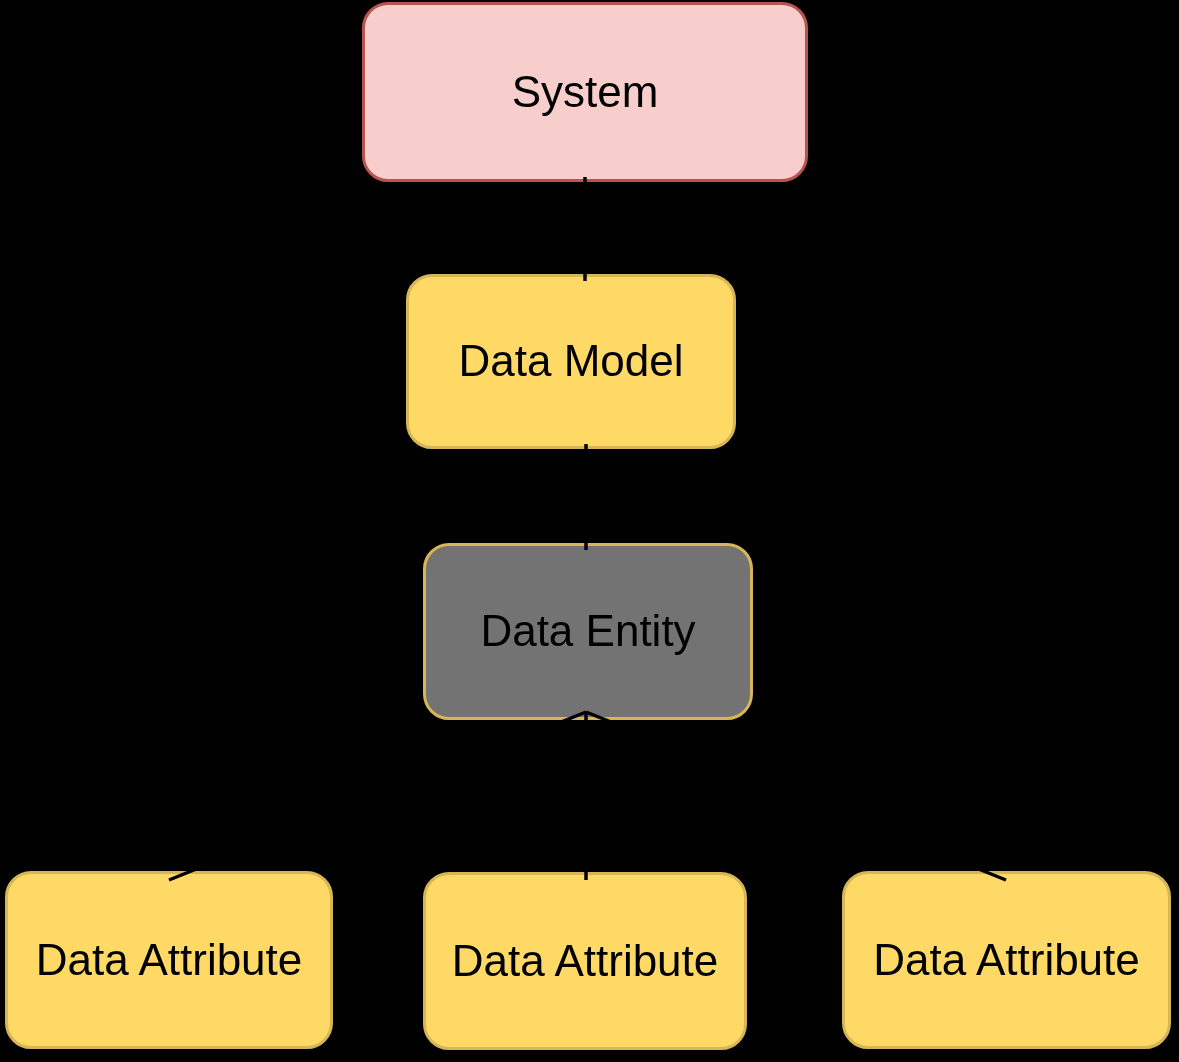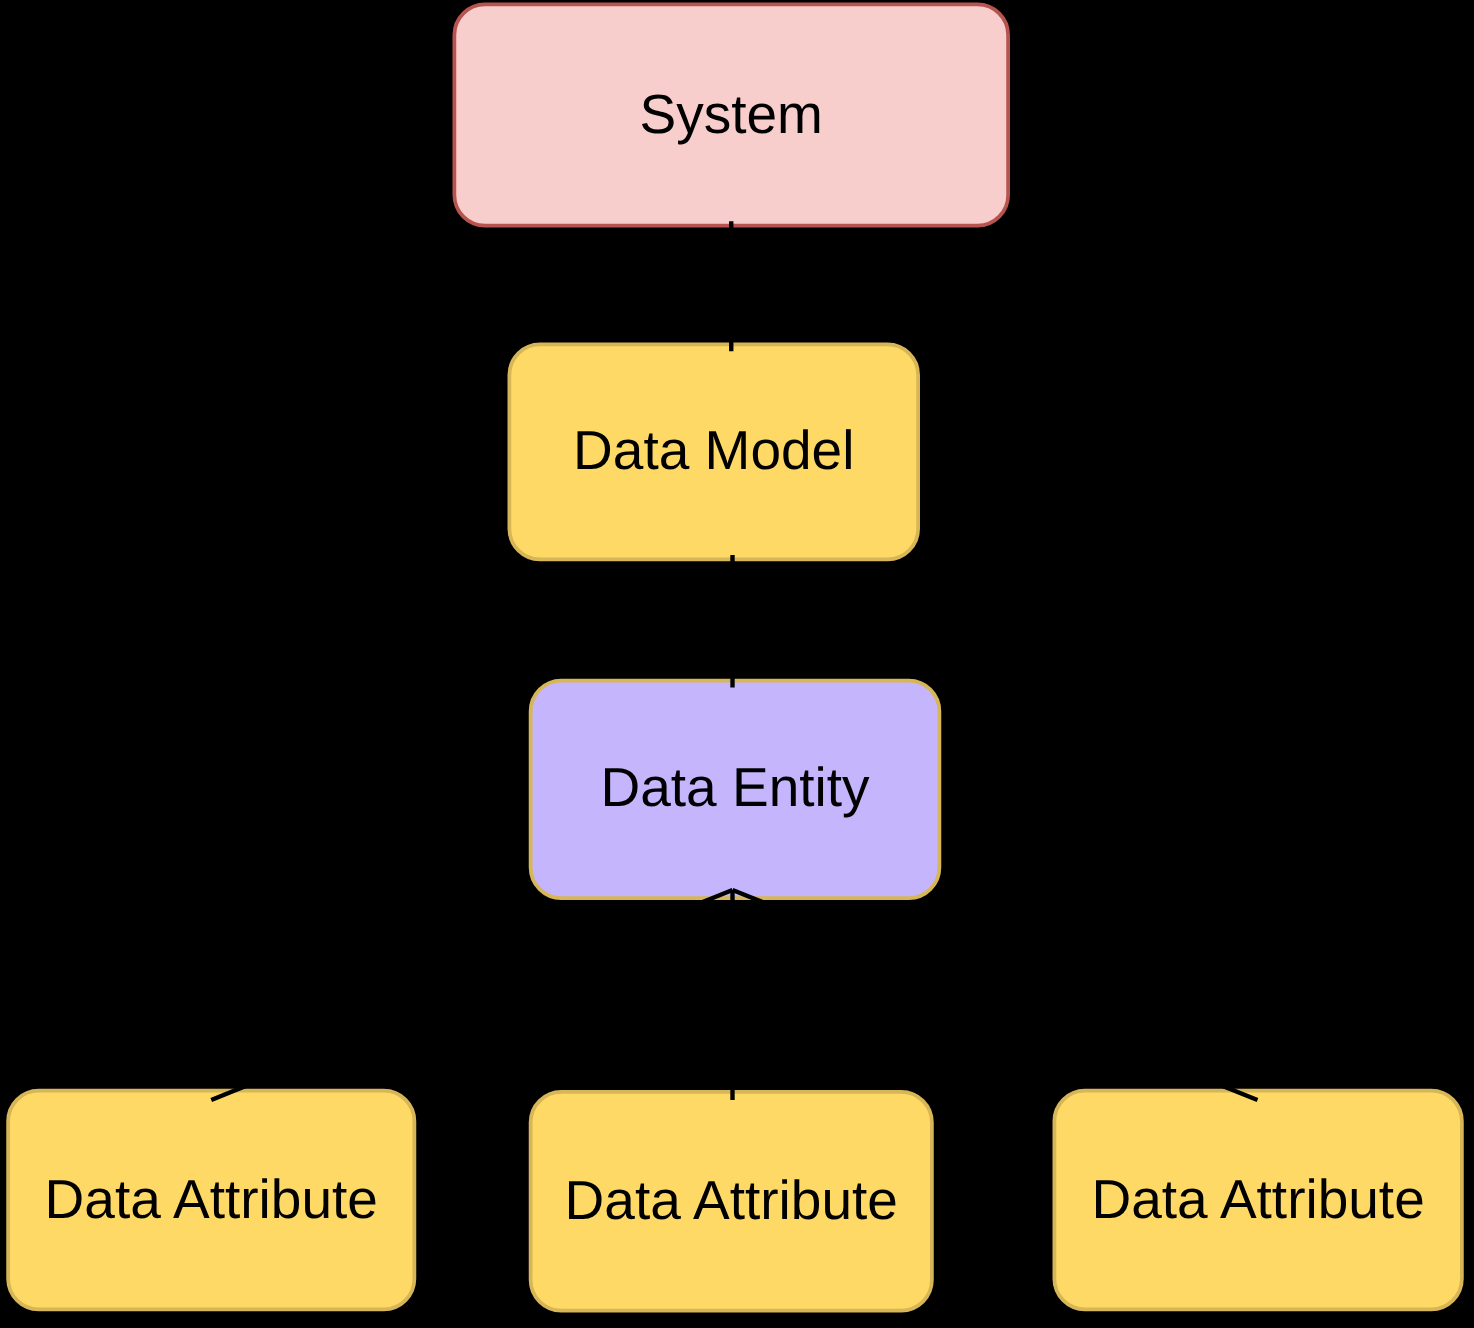--- a/index.html
+++ b/index.html
@@ -55,21 +55,21 @@
 <div class="canvas" style="background-color: rgb(0, 0, 0);">
 
   <div class="node" id="n-system" style="background-color: rgb(248, 206, 204); border-color: rgb(184, 84, 80);">
     <span class="label" style="color: rgb(0, 0, 0);">System</span>
   </div>
 
   <div class="node" id="n-model" style="background-color: rgb(255, 217, 102); border-color: rgb(214, 182, 86);">
     <span class="label" style="color: rgb(0, 0, 0);">Data Model</span>
   </div>
 
-  <div class="node" id="n-entity" style="background-color: #c4b5fd; border-color: rgb(214, 182, 86);">
+  <div class="node" id="n-entity" style="background-color: #737373; border-color: rgb(214, 182, 86);">
     <span class="label" style="color: rgb(0, 0, 0);">Data Entity</span>
   </div>
 
   <div class="node" id="n-attr1" style="background-color: rgb(255, 217, 102); border-color: rgb(214, 182, 86);">
     <span class="label" style="color: rgb(0, 0, 0);">Data Attribute</span>
   </div>
 
   <div class="node" id="n-attr2" style="background-color: rgb(255, 217, 102); border-color: rgb(214, 182, 86);">
     <span class="label" style="color: rgb(0, 0, 0);">Data Attribute</span>
   </div>

